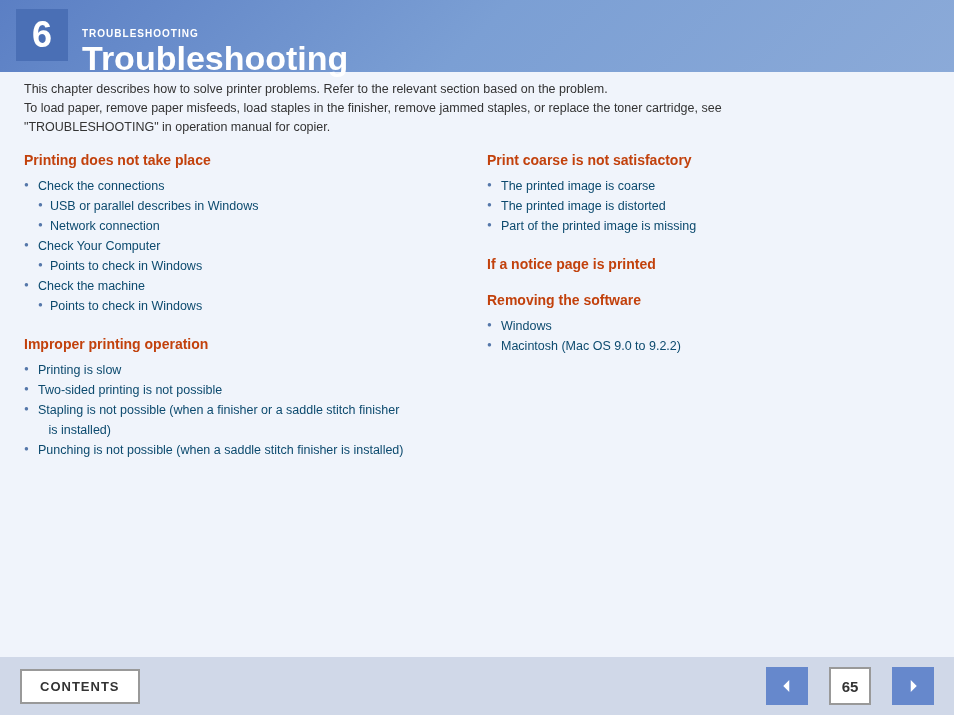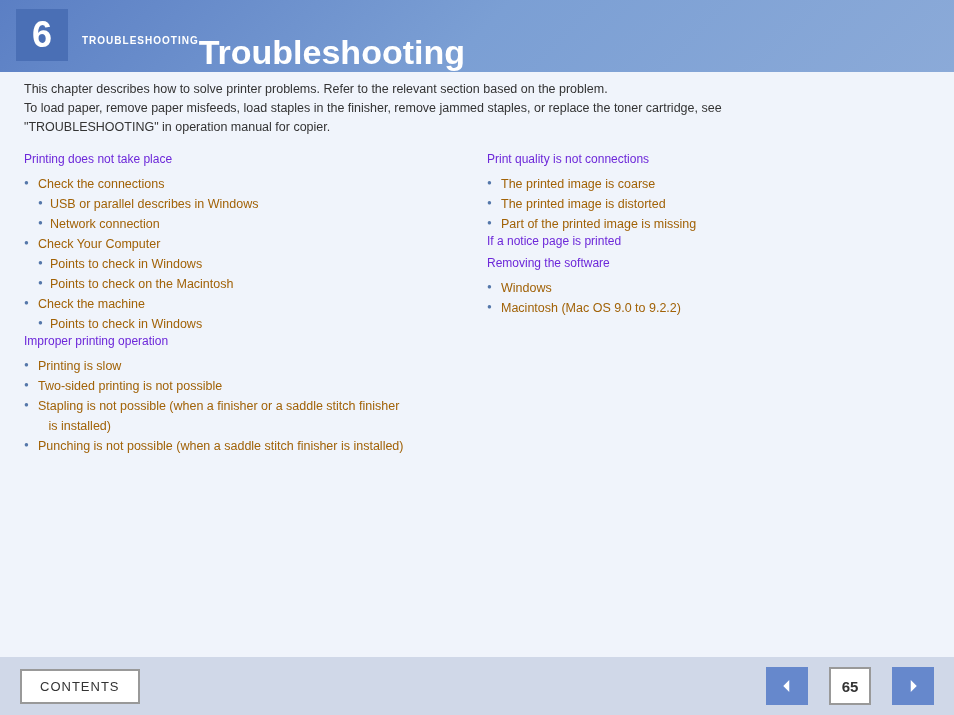--- a/index.html
+++ b/index.html
@@ -28,21 +28,21 @@
       width: 52px;
       height: 52px;
       display: flex;
       align-items: center;
       justify-content: center;
       margin-right: 14px;
       flex-shrink: 0;
     }
     .header-text-block {
       display: flex;
-      flex-direction: row;
+      flex-direction: column;
       margin-top: 33px;
     }
     .header-label {
       color: #fff;
       font-size: 10px;
       font-weight: bold;
       letter-spacing: 1px;
       text-transform: uppercase;
       margin-bottom: 2px;
     }
@@ -71,33 +71,33 @@
     .two-column {
       display: flex;
       gap: 20px;
     }
 
     .column {
       flex: 1;
     }
 
     .section-title {
-      color: #6d28d9;
-      font-size: 12px;
-      font-weight: normal;
+      color: #c2410c;
+      font-size: 14px;
+      font-weight: bold;
       margin-bottom: 8px;
     }
 
     .bullet-list {
       list-style: none;
       padding: 0;
     }
 
     .bullet-list li {
-      color: #a16207;
+      color: #0c4a6e;
       font-size: 12.5px;
       line-height: 1.6;
       padding-left: 14px;
       position: relative;
     }
 
     .bullet-list li::before {
       content: '●';
       position: absolute;
       left: 0;
@@ -108,39 +108,39 @@
 
     .bullet-list .sub-item {
       padding-left: 26px;
     }
 
     .bullet-list .sub-item::before {
       left: 14px;
     }
 
     .section-gap {
-      margin-top: 0;
+      margin-top: 20px;
     }
 
     
     .footer {
       background: #d0d8e8;
       height: 58px;
       display: flex;
       align-items: center;
       justify-content: space-between;
       padding: 0 20px;
     }
 
     .contents-button {
       background: #fff;
       border: 2px solid #999;
       padding: 8px 18px;
       font-size: 13px;
-      font-weight: normal;
+      font-weight: bold;
       color: #333;
       letter-spacing: 1px;
       cursor: pointer;
     }
 
     .nav-right {
       display: flex;
       align-items: center;
       gap: 21px;
     }
@@ -199,41 +199,40 @@
     <div class="column">
 
       <div>
         <div class="section-title">Printing does not take place</div>
         <ul class="bullet-list">
           <li>Check the connections</li>
           <li class="sub-item">USB or parallel describes in Windows</li>
           <li class="sub-item">Network connection</li>
           <li>Check Your Computer</li>
           <li class="sub-item">Points to check in Windows</li>
-          <li class="sub-item">Points to check on the Macintosh</li>
           <li>Check the machine</li>
           <li class="sub-item">Points to check in Windows</li>
         </ul>
       </div>
 
       <div class="section-gap">
         <div class="section-title">Improper printing operation</div>
         <ul class="bullet-list">
           <li>Printing is slow</li>
           <li>Two-sided printing is not possible</li>
           <li>Stapling is not possible (when a finisher or a saddle stitch finisher<br>&nbsp;&nbsp;&nbsp;is installed)</li>
           <li>Punching is not possible (when a saddle stitch finisher is installed)</li>
         </ul>
       </div>
     </div>
 
     <div class="column">
 
       <div>
-        <div class="section-title">Print quality is not connections</div>
+        <div class="section-title">Print coarse is not satisfactory</div>
         <ul class="bullet-list">
           <li>The printed image is coarse</li>
           <li>The printed image is distorted</li>
           <li>Part of the printed image is missing</li>
         </ul>
       </div>
 
       <div class="section-gap">
         <div class="section-title">If a notice page is printed</div>
       </div>

